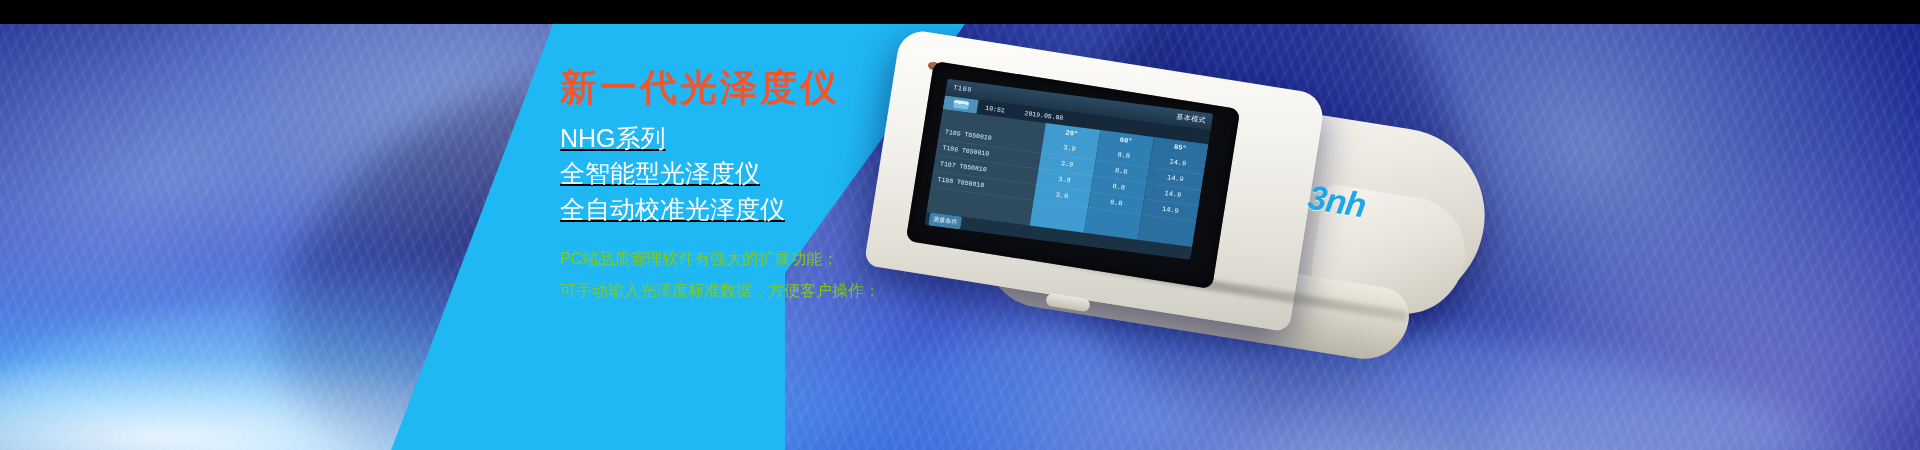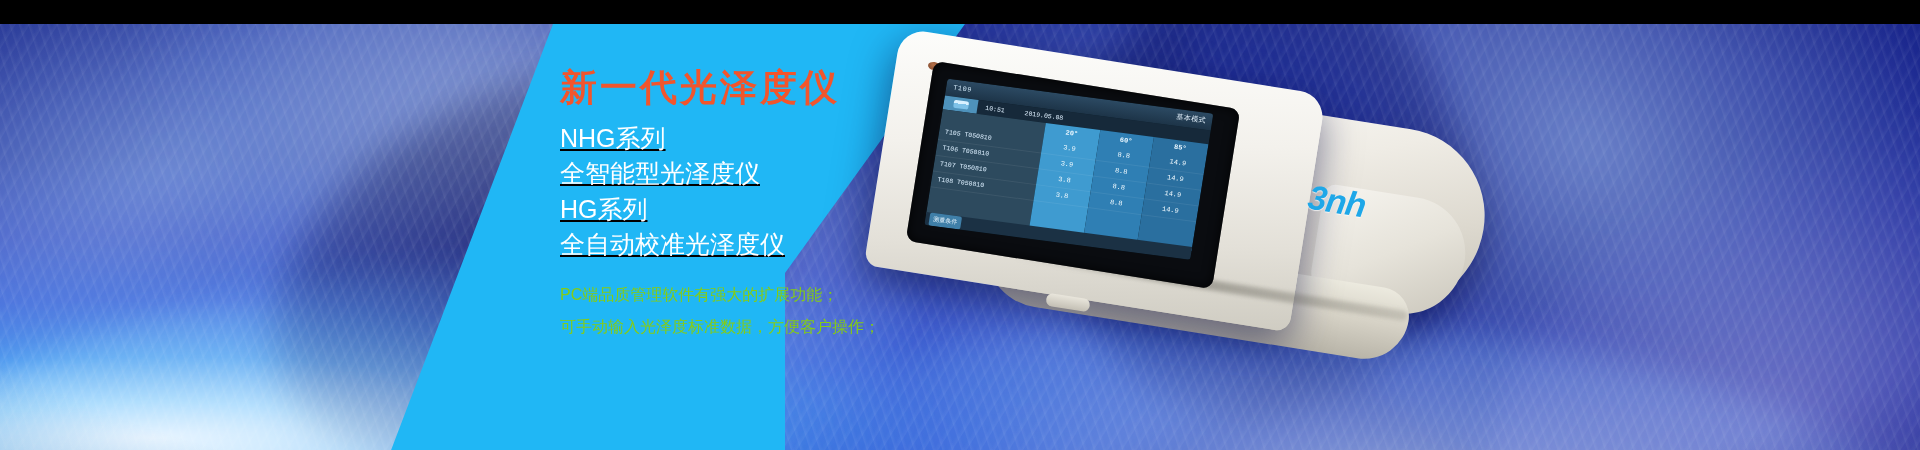--- a/index.html
+++ b/index.html
@@ -211,21 +211,20 @@
     <div class="vignette"></div>
   </div>
 
   <div class="cyan-panel"></div>
 
   <div class="copy">
     <div class="headline">新一代光泽度仪</div>
     <div class="sub">
       <div class="sub-line">NHG系列</div>
       <div class="sub-line">全智能型光泽度仪</div>
-      <div class="sub-line">HG系列</div>
       <div class="sub-line">全自动校准光泽度仪</div>
     </div>
     <div class="bullets">
       <div class="bullet">PC端品质管理软件有强大的扩展功能；</div>
       <div class="bullet">可手动输入光泽度标准数据，方便客户操作；</div>
     </div>
   </div>
 
   <div class="device">
     <div class="dev-handle"></div>

